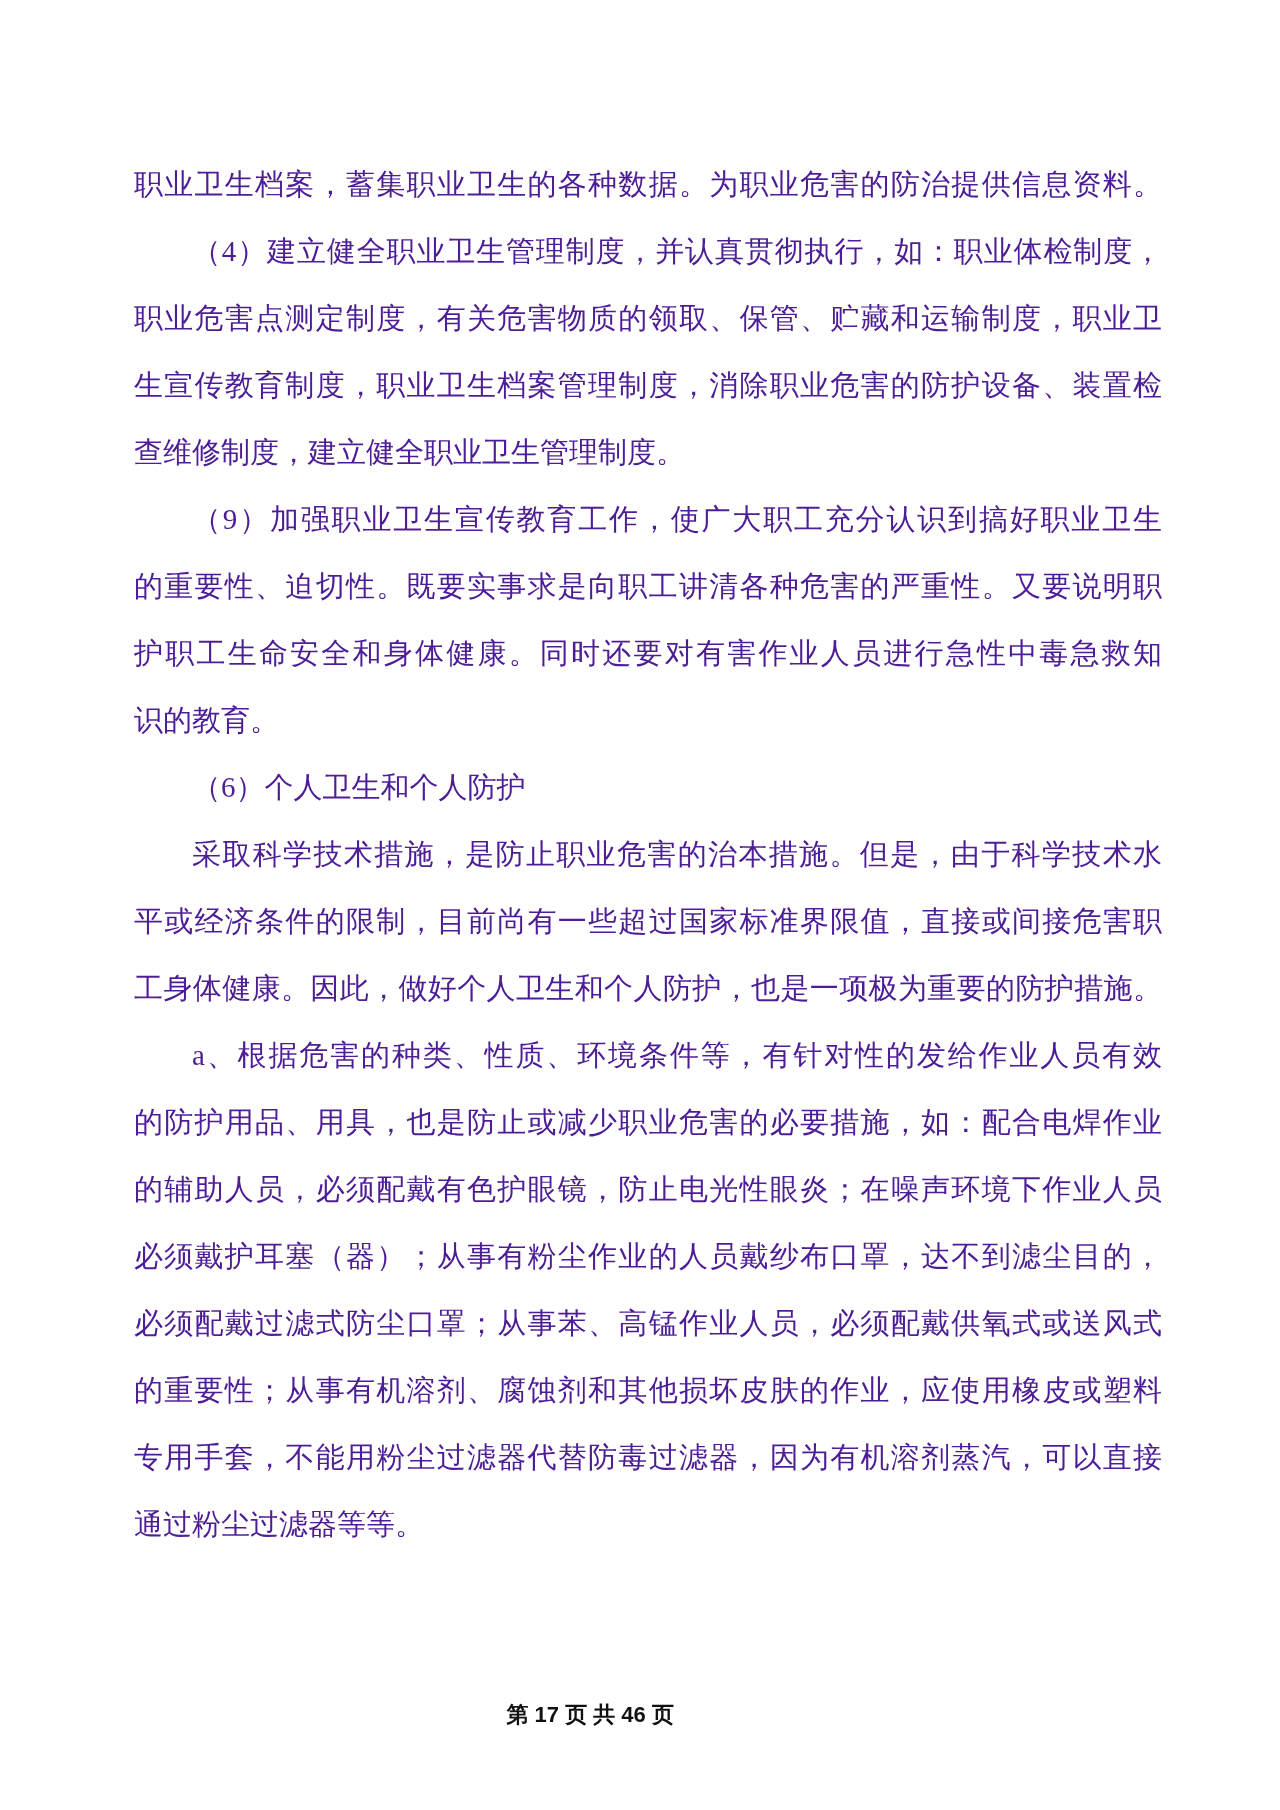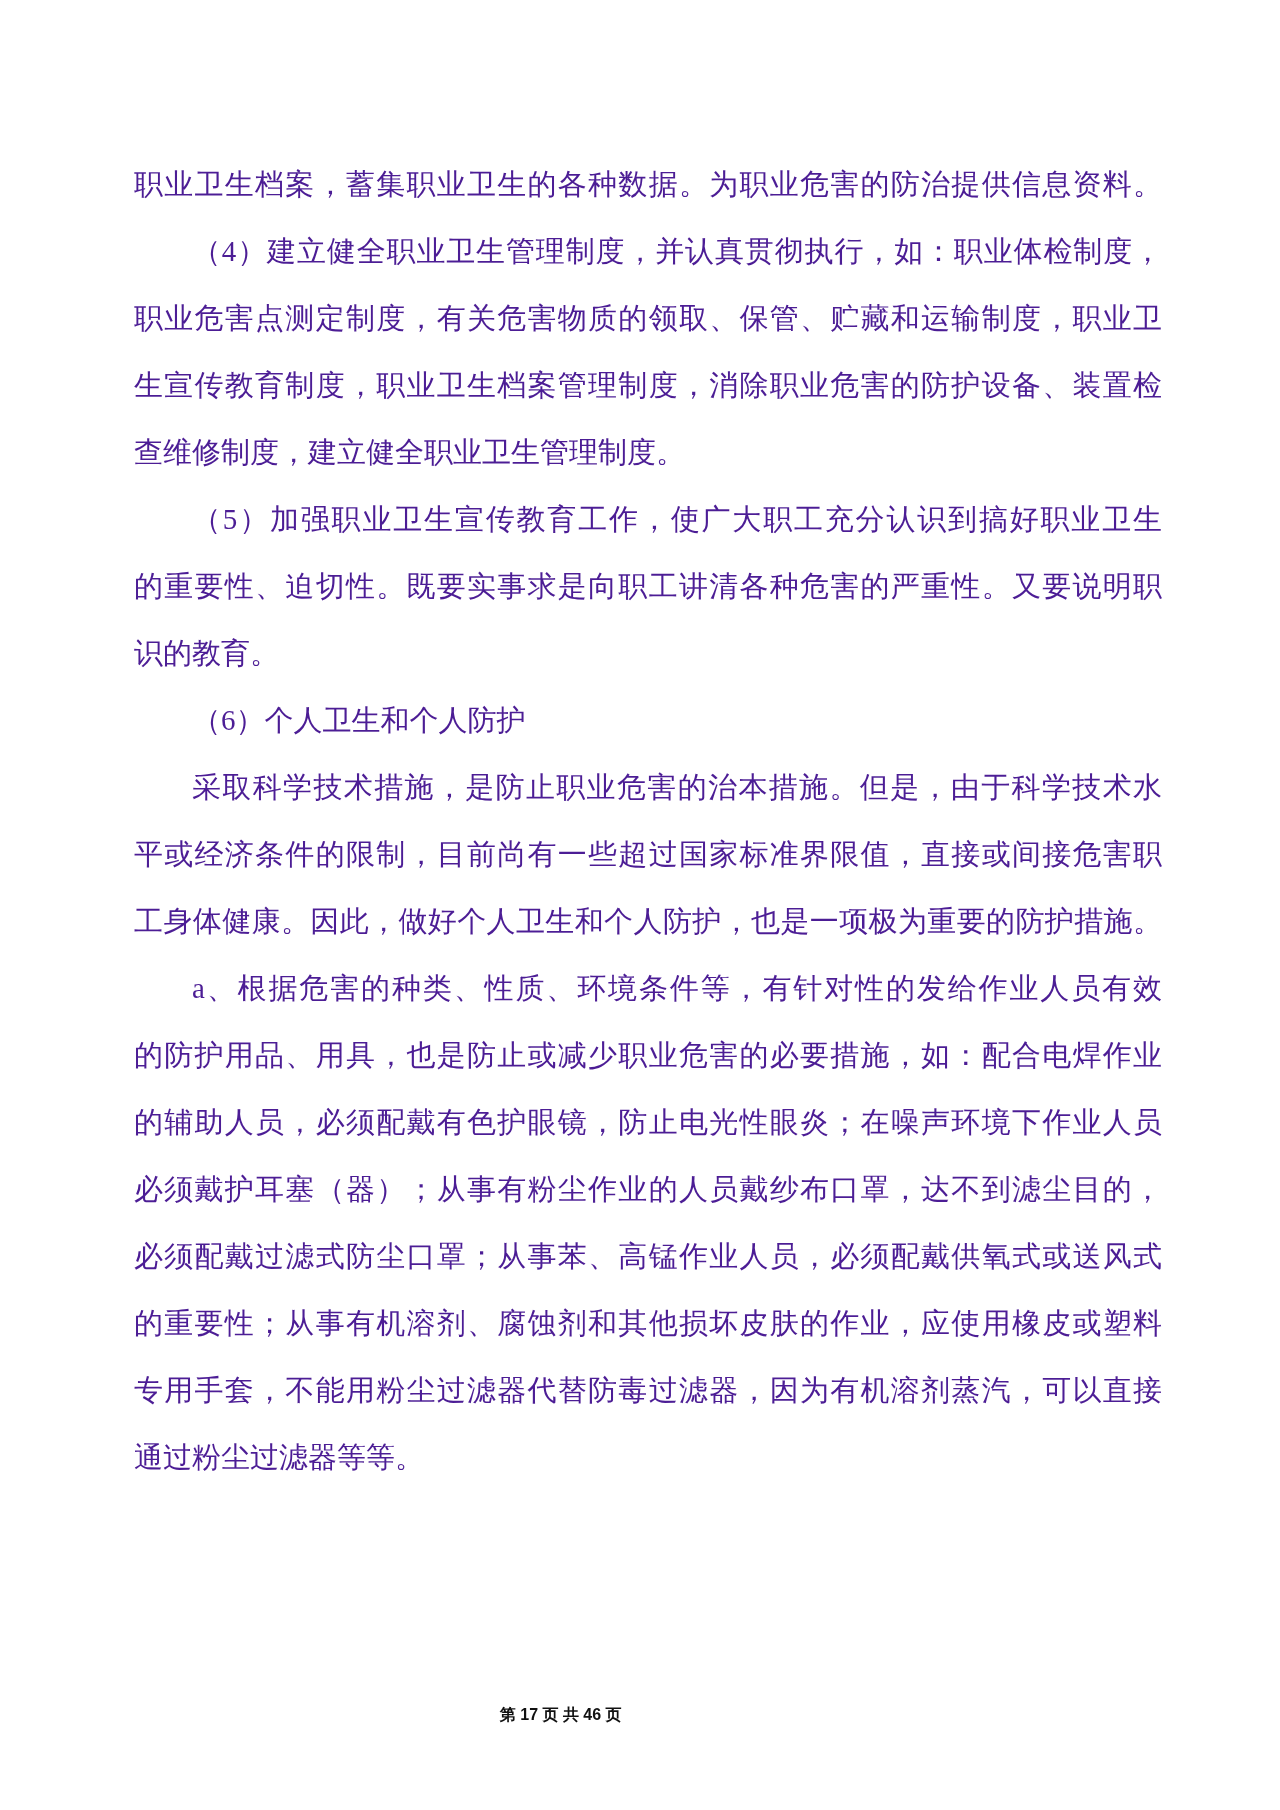--- a/index.html
+++ b/index.html
@@ -40,43 +40,44 @@
   }
   .line.indent {
     text-indent: 58px;
   }
   .footer {
     position: absolute;
     left: 482px;
     top: 1676px;
     font-family: "Liberation Sans", "DejaVu Sans", sans-serif;
     font-weight: 700;
-    font-size: 16px;
+    font-size: 22px;
     line-height: 26px;
     color: #111111;
     white-space: pre;
   }
 </style>
 </head>
 <body>
 
 <div class="page">
   <div class="doc-body" id="doc-body">
       <div>
         <div class="line flush">职业卫生档案，蓄集职业卫生的各种数据。为职业危害的防治提供信息资料。</div>
       </div>
       <div>
         <div class="line flush indent">（4）建立健全职业卫生管理制度，并认真贯彻执行，如：职业体检制度，</div>
         <div class="line flush">职业危害点测定制度，有关危害物质的领取、保管、贮藏和运输制度，职业卫</div>
         <div class="line flush">生宣传教育制度，职业卫生档案管理制度，消除职业危害的防护设备、装置检</div>
         <div class="line">查维修制度，建立健全职业卫生管理制度。</div>
       </div>
       <div>
-        <div class="line flush indent">（5）加强职业卫生宣传教育工作，使广大职工充分认识到搞好职业卫生</div>
+        <div class="line flush indent">（9）加强职业卫生宣传教育工作，使广大职工充分认识到搞好职业卫生</div>
         <div class="line flush">的重要性、迫切性。既要实事求是向职工讲清各种危害的严重性。又要说明职</div>
+        <div class="line flush">护职工生命安全和身体健康。同时还要对有害作业人员进行急性中毒急救知</div>
         <div class="line">识的教育。</div>
       </div>
       <div>
         <div class="line indent">（6）个人卫生和个人防护</div>
       </div>
       <div>
         <div class="line flush indent">采取科学技术措施，是防止职业危害的治本措施。但是，由于科学技术水</div>
         <div class="line flush">平或经济条件的限制，目前尚有一些超过国家标准界限值，直接或间接危害职</div>
         <div class="line flush">工身体健康。因此，做好个人卫生和个人防护，也是一项极为重要的防护措施。</div>
       </div>

